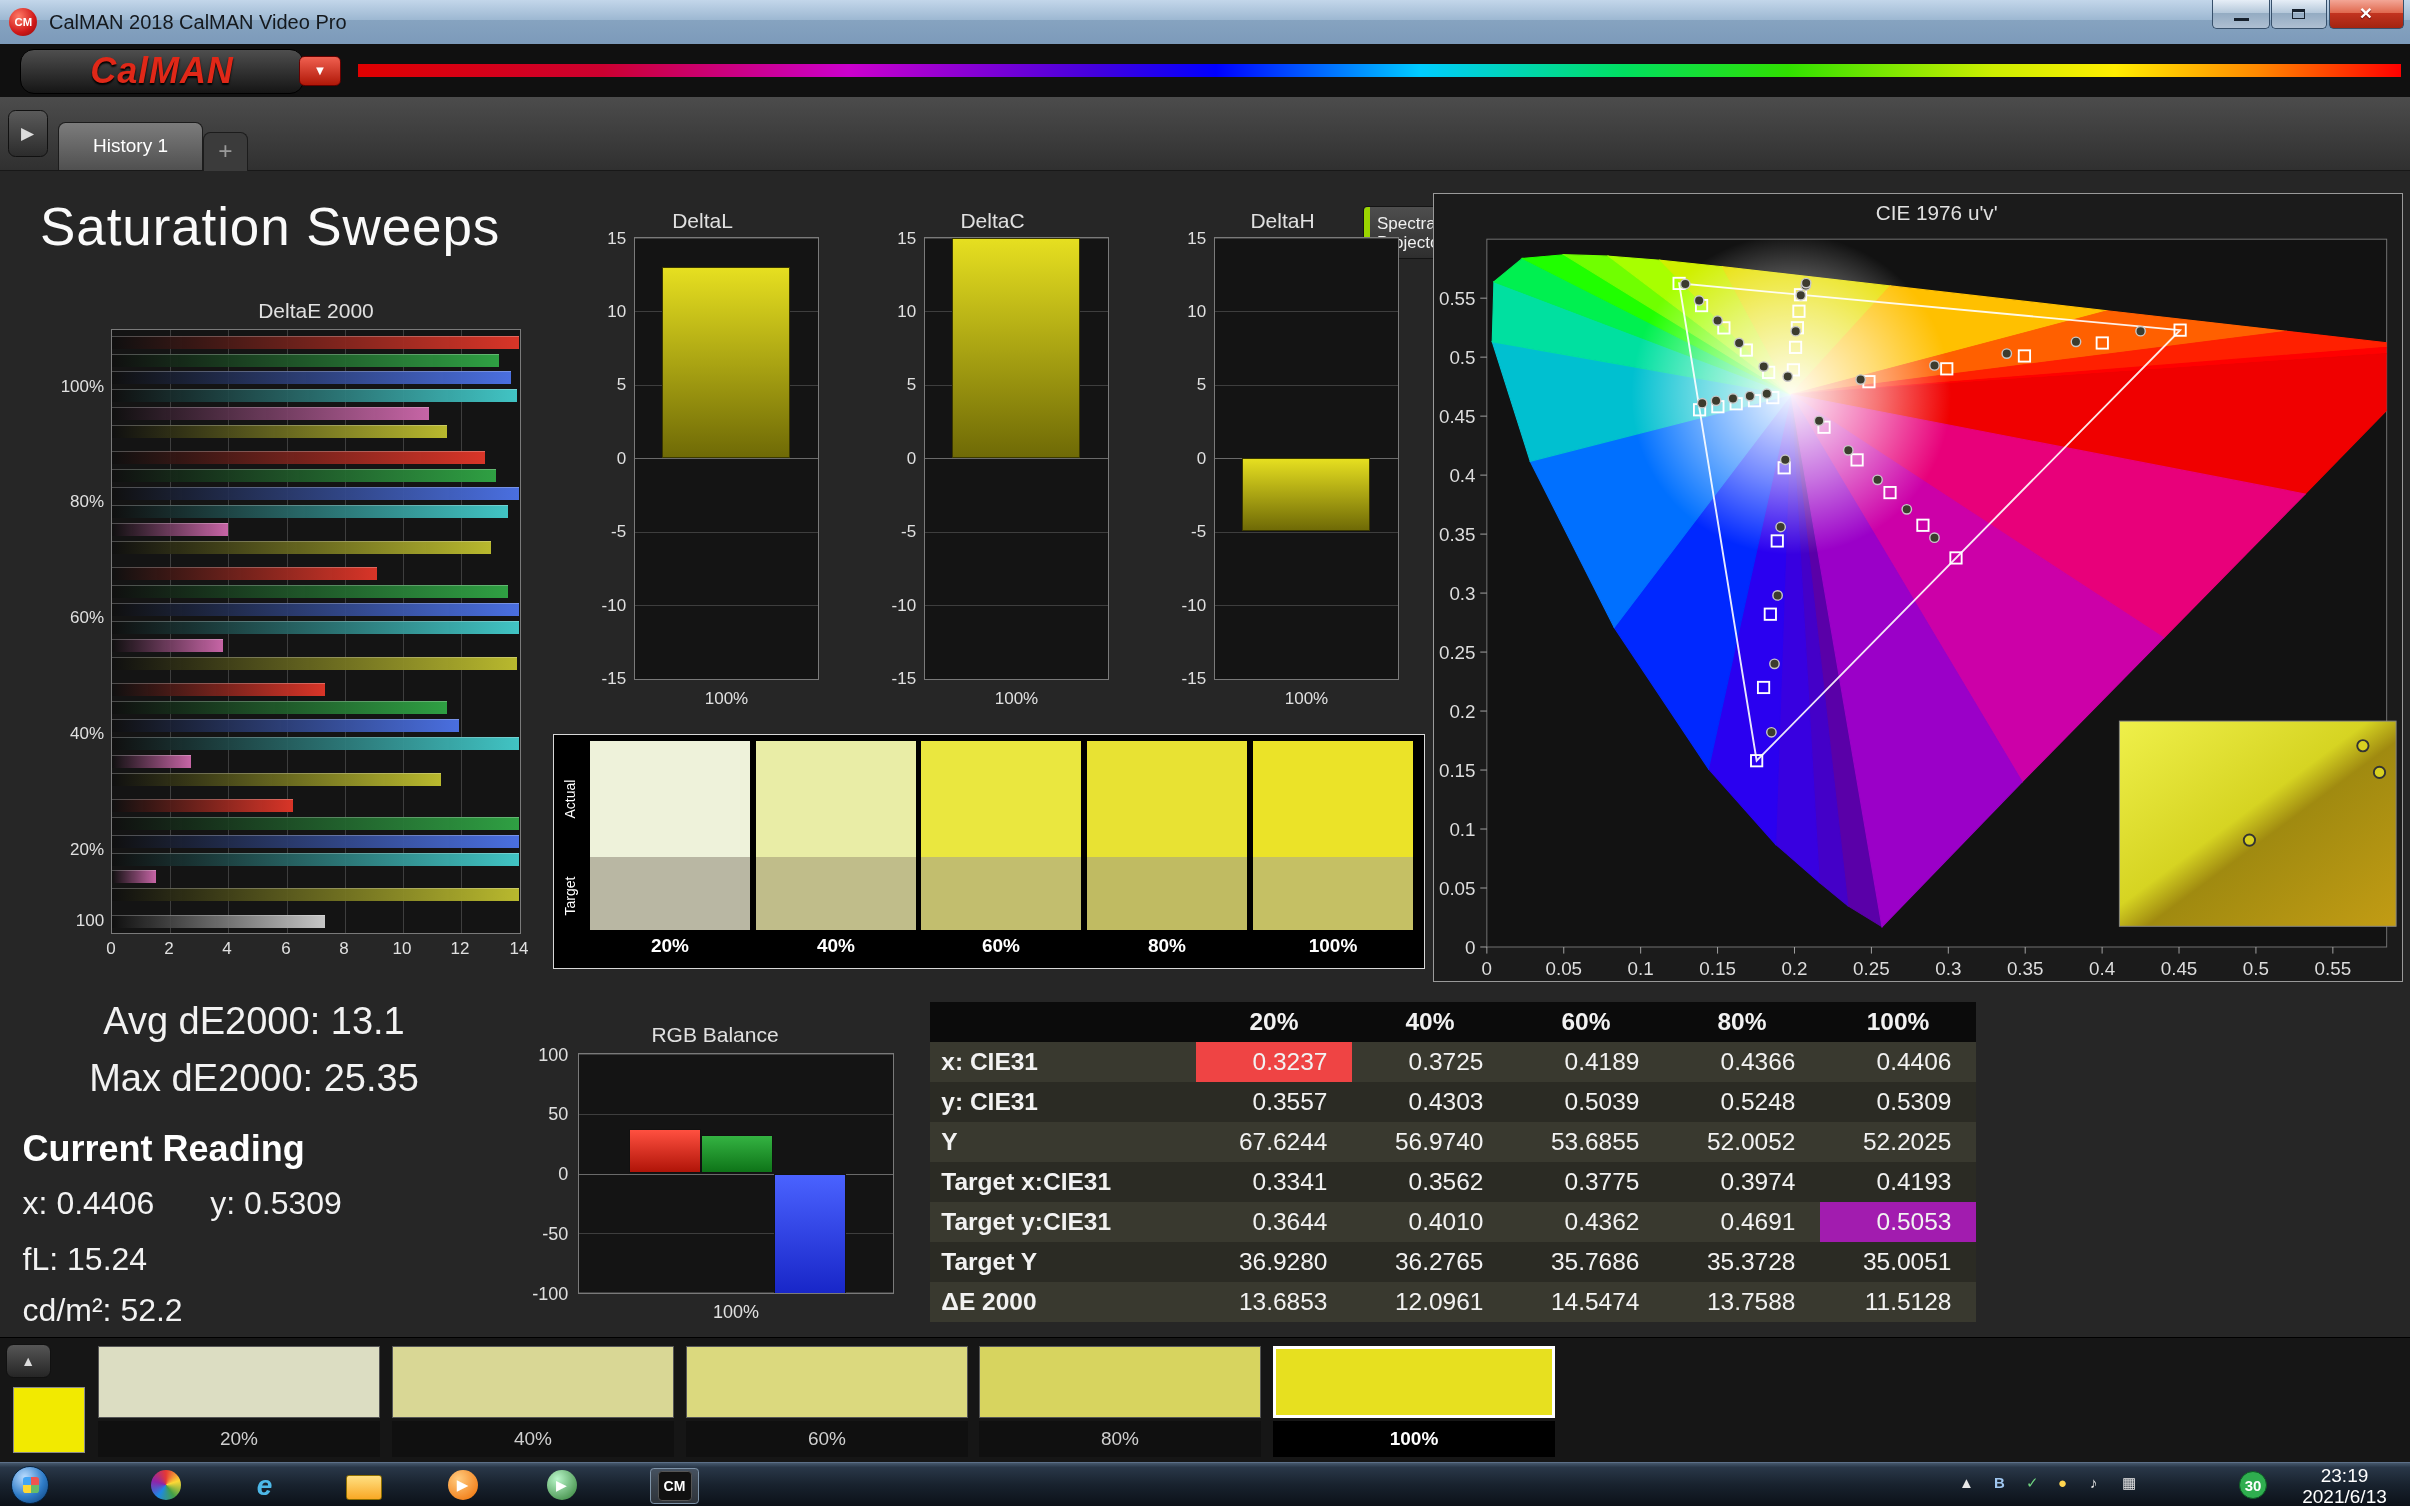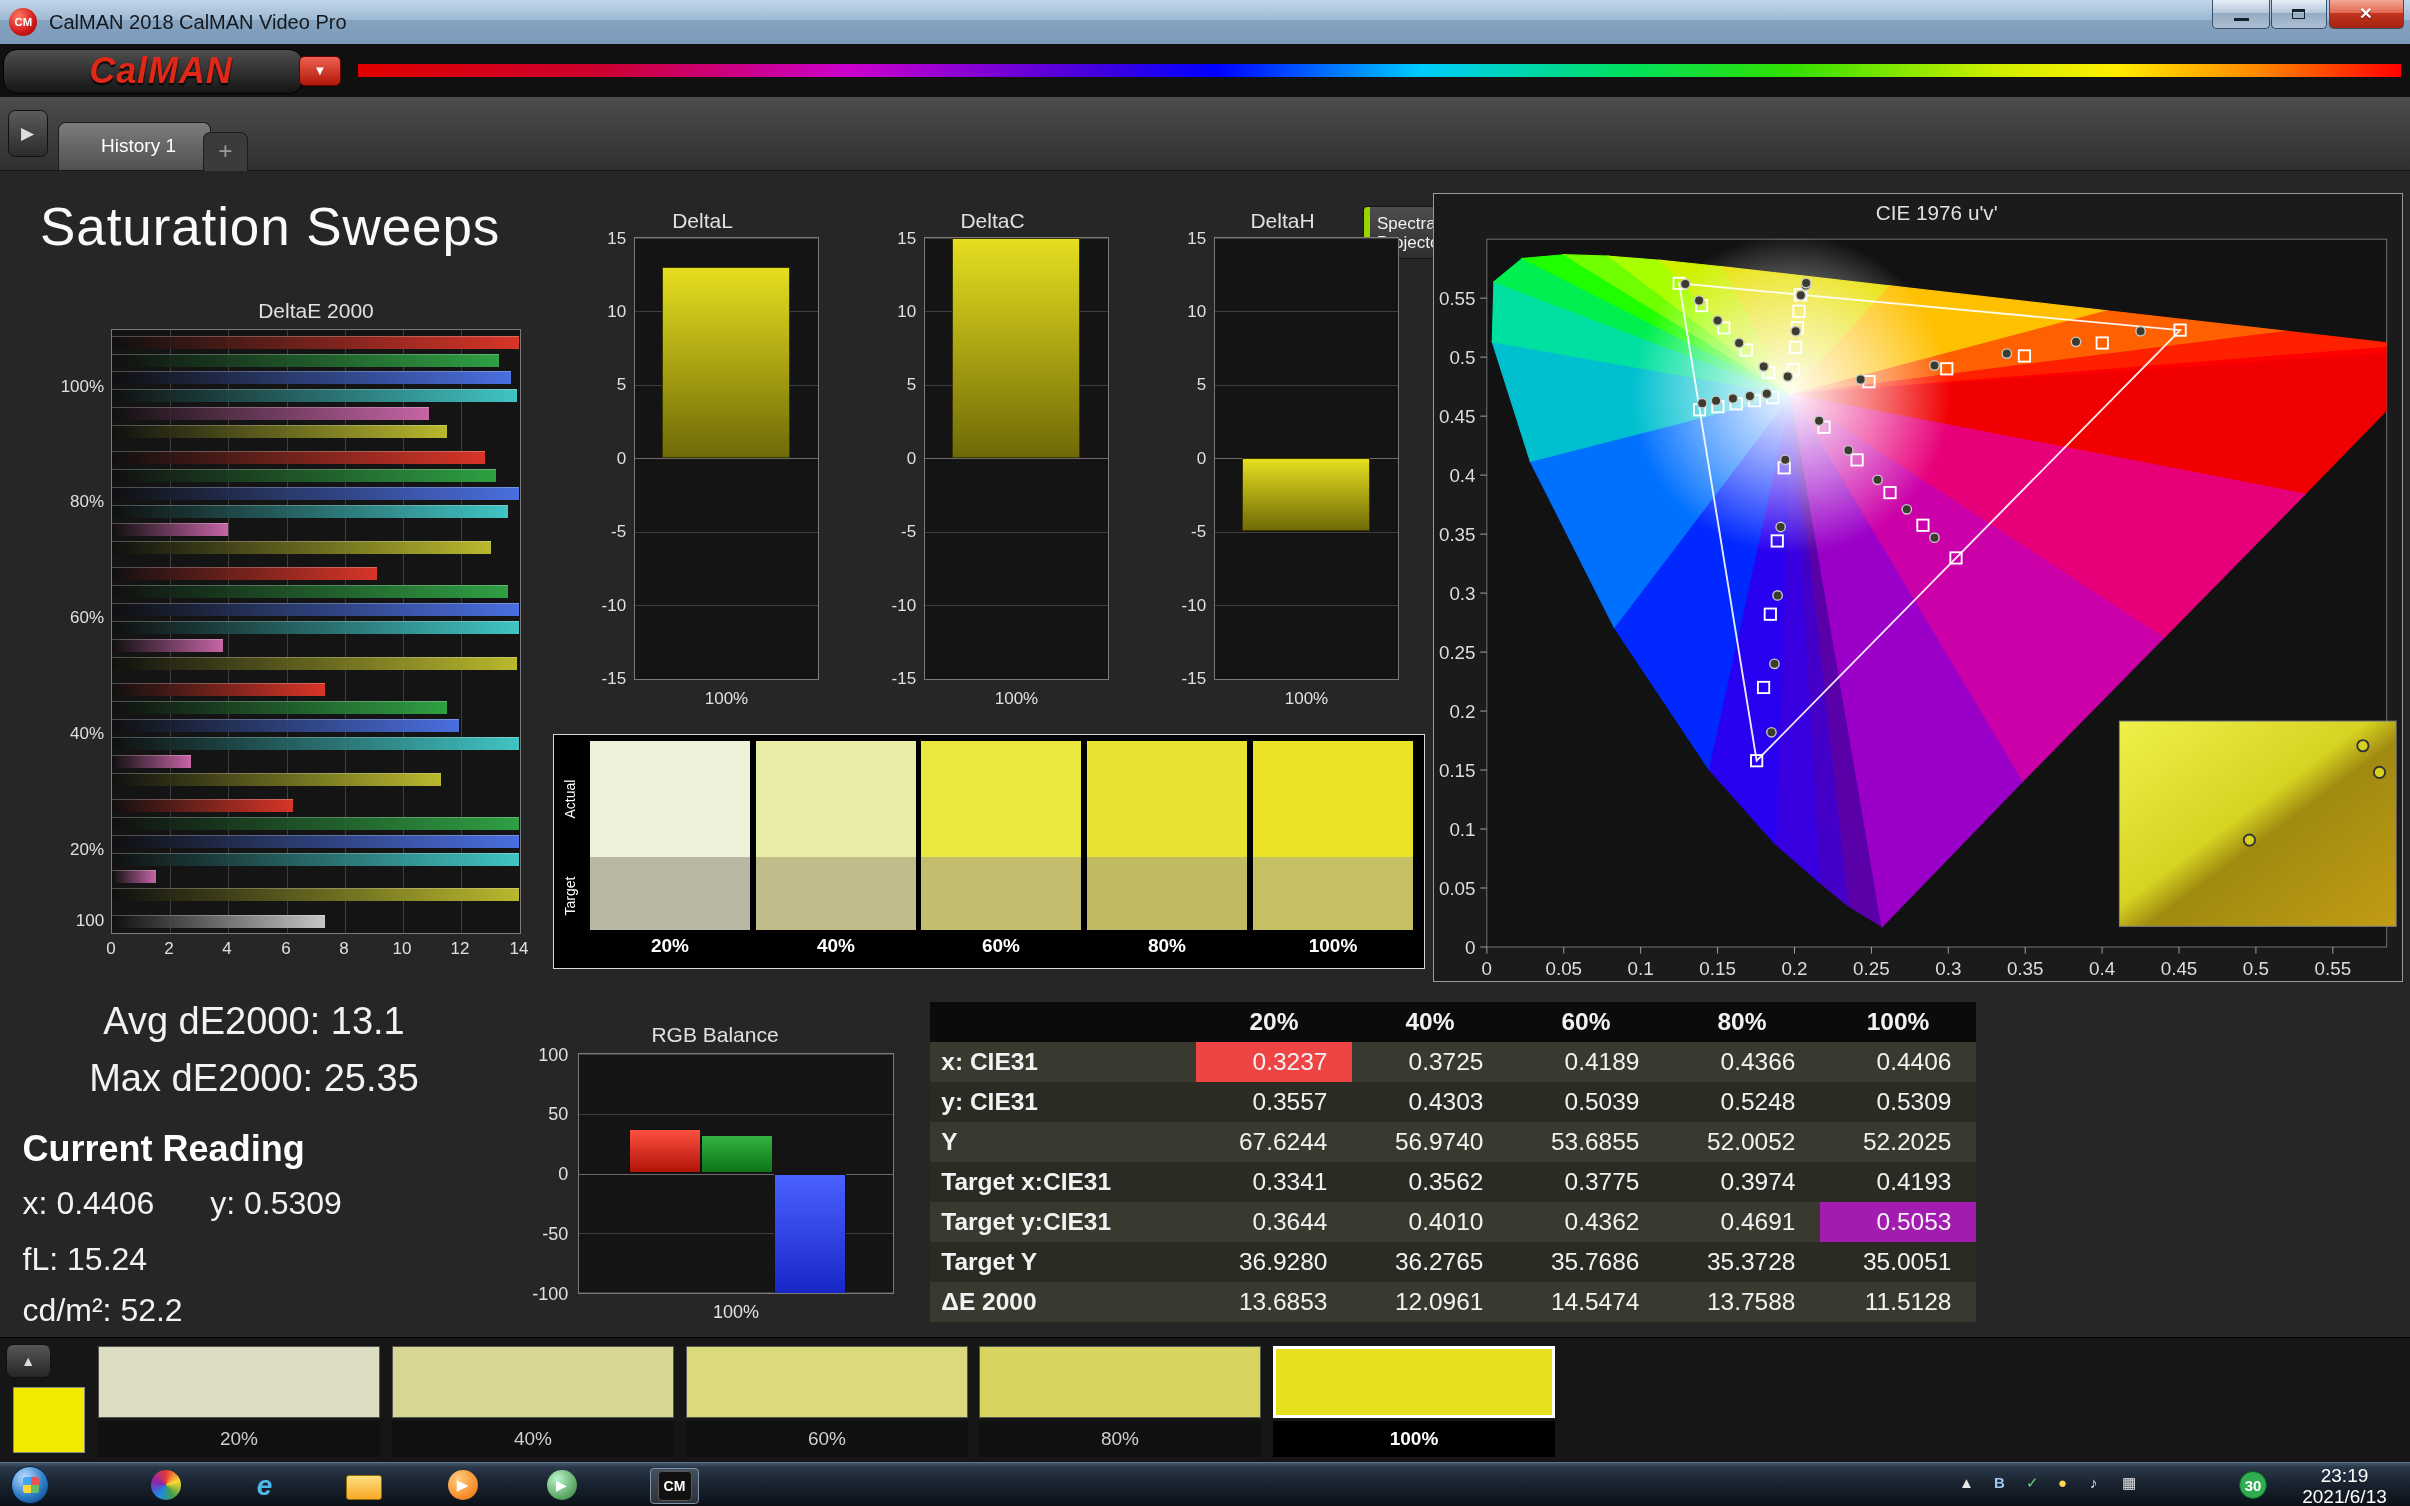--- a/index.html
+++ b/index.html
@@ -19,40 +19,40 @@
   #btn-min{right:141px;width:58px;background:linear-gradient(180deg,#e6eef7,#b5c8da 45%,#93abc2 46%,#aebfd2);}
   #btn-max{right:84px;width:56px;background:linear-gradient(180deg,#e6eef7,#b5c8da 45%,#93abc2 46%,#aebfd2);}
   #btn-close{right:7.5px;width:75px;background:linear-gradient(180deg,#f3a696,#e06a50 45%,#c33420 46%,#a32410);
     color:#fff;font-size:21px;font-weight:bold;text-align:center;line-height:26px;text-shadow:0 0.9px 0.9px #600;}
   .min-glyph{position:absolute;left:50%;bottom:7.5px;width:15px;height:2.8px;margin-left:-7.5px;background:#16202c;}
   .max-glyph{position:absolute;left:50%;top:8.5px;width:13px;height:10.4px;margin-left:-6.6px;
     border:1.9px solid #16202c;border-top-width:3.8px;box-sizing:border-box;background:transparent;}
 
   
   #logobar{position:absolute;left:0;top:44px;width:2411px;height:53px;background:#101010;}
-  #brandbox{position:absolute;left:3px;top:4.7px;width:282px;height:43px;border-radius:14px;
+  #brandbox{position:absolute;left:20px;top:4.7px;width:282px;height:43px;border-radius:14px;
     background:linear-gradient(180deg,#4e4e4e,#151515);border:0.9px solid #000;
     color:#e02818;font-size:36px;font-weight:bold;font-style:italic;text-align:center;line-height:41px;
-    letter-spacing:0.9px;text-shadow:0 1.9px 1.9px #000;padding-left:16px;}
+    letter-spacing:0.9px;text-shadow:0 1.9px 1.9px #000;}
   #brand-arrow{position:absolute;left:299px;top:12.2px;width:40px;height:28px;border-radius:5.6px;
     background:linear-gradient(180deg,#f06050,#b01808);border:0.9px solid #600;
     color:#fff;font-size:13px;text-align:center;line-height:28px;}
   #rainbow{position:absolute;left:358px;top:20px;width:2043px;height:13px;
     background:linear-gradient(90deg,#e00000 0%,#cc0030 12%,#cc00cc 24%,#4400dd 36%,#0000ff 42%,
       #00ccff 52%,#00e060 62%,#30e000 70%,#ccee00 80%,#ffee00 86%,#ff8800 93%,#ff0000 100%);}
 
   
   #tabbar{position:absolute;left:0;top:97px;width:2411px;height:73px;
     background:linear-gradient(180deg,#4c4c4c,#303030);border-bottom:1.9px solid #181818;}
   #pane-toggle{position:absolute;left:7.5px;top:13px;width:38px;height:45px;border-radius:7.5px;
     background:linear-gradient(180deg,#5a5a5a,#2c2c2c);border:0.9px solid #111;
     color:#ddd;font-size:17px;text-align:center;line-height:45px;}
   #tab-history{position:absolute;left:58px;top:25.4px;width:143px;height:47px;border-radius:7.5px 7.5px 0 0;
     background:linear-gradient(180deg,#7c7c7c,#505050);border:0.9px solid #1c1c1c;border-bottom:none;
-    color:#fff;font-size:19px;text-align:center;line-height:45px;padding-left:8px;}
+    color:#fff;font-size:19px;text-align:center;line-height:45px;}
   #tab-add{position:absolute;left:203px;top:35px;width:43px;height:38px;border-radius:7.5px 7.5px 0 0;
     background:#3b3b3b;border:0.9px solid #1c1c1c;border-bottom:none;
     color:#9a9a9a;font-size:24.5px;text-align:center;line-height:36px;}
   .devbox{position:absolute;top:109px;height:53px;border-radius:3.8px;box-sizing:border-box;
     background:linear-gradient(180deg,#4e4e4e,#2e2e2e);border:0.9px solid #141414;
     color:#f0f0f0;font-size:17px;display:flex;flex-direction:column;justify-content:center;
     padding-left:13px;line-height:19px;}
   .devedge{position:absolute;left:0;top:0;width:5.6px;height:100%;border-radius:3.8px 0 0 3.8px;}
   .devarrow{position:absolute;right:5.6px;top:10.4px;width:32px;height:32px;border-radius:50%;
     background:#232323;border:0.9px solid #5a5a5a;color:#ccc;font-size:12.2px;text-align:center;line-height:32px;}

